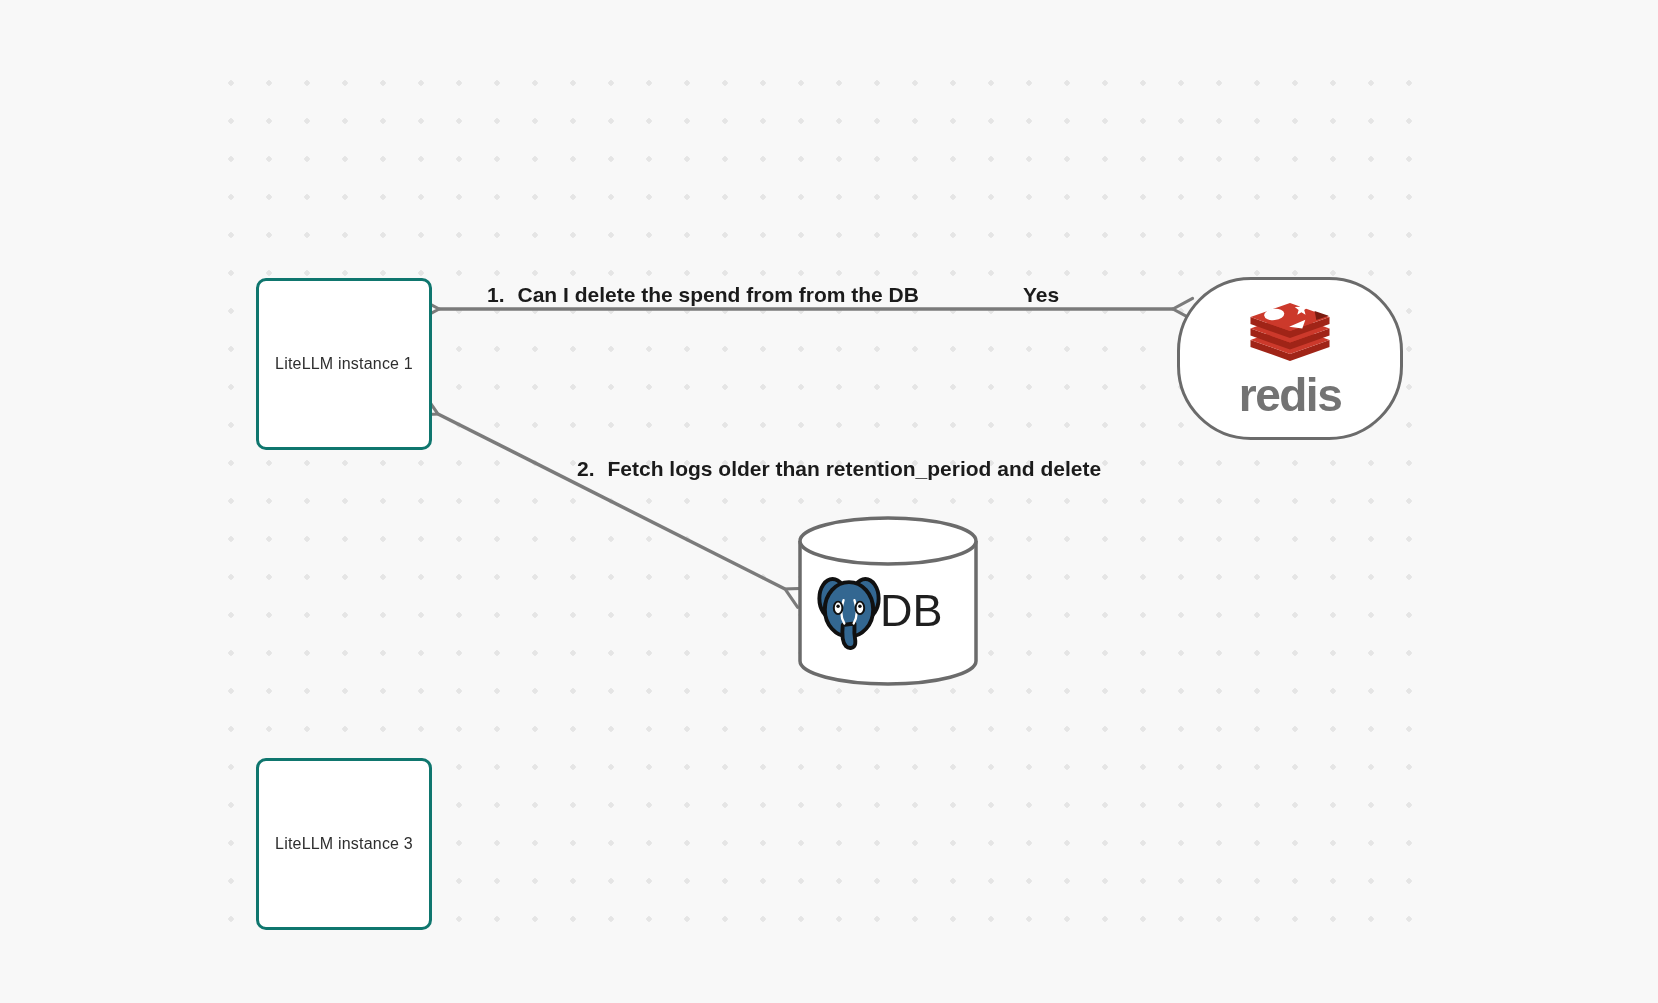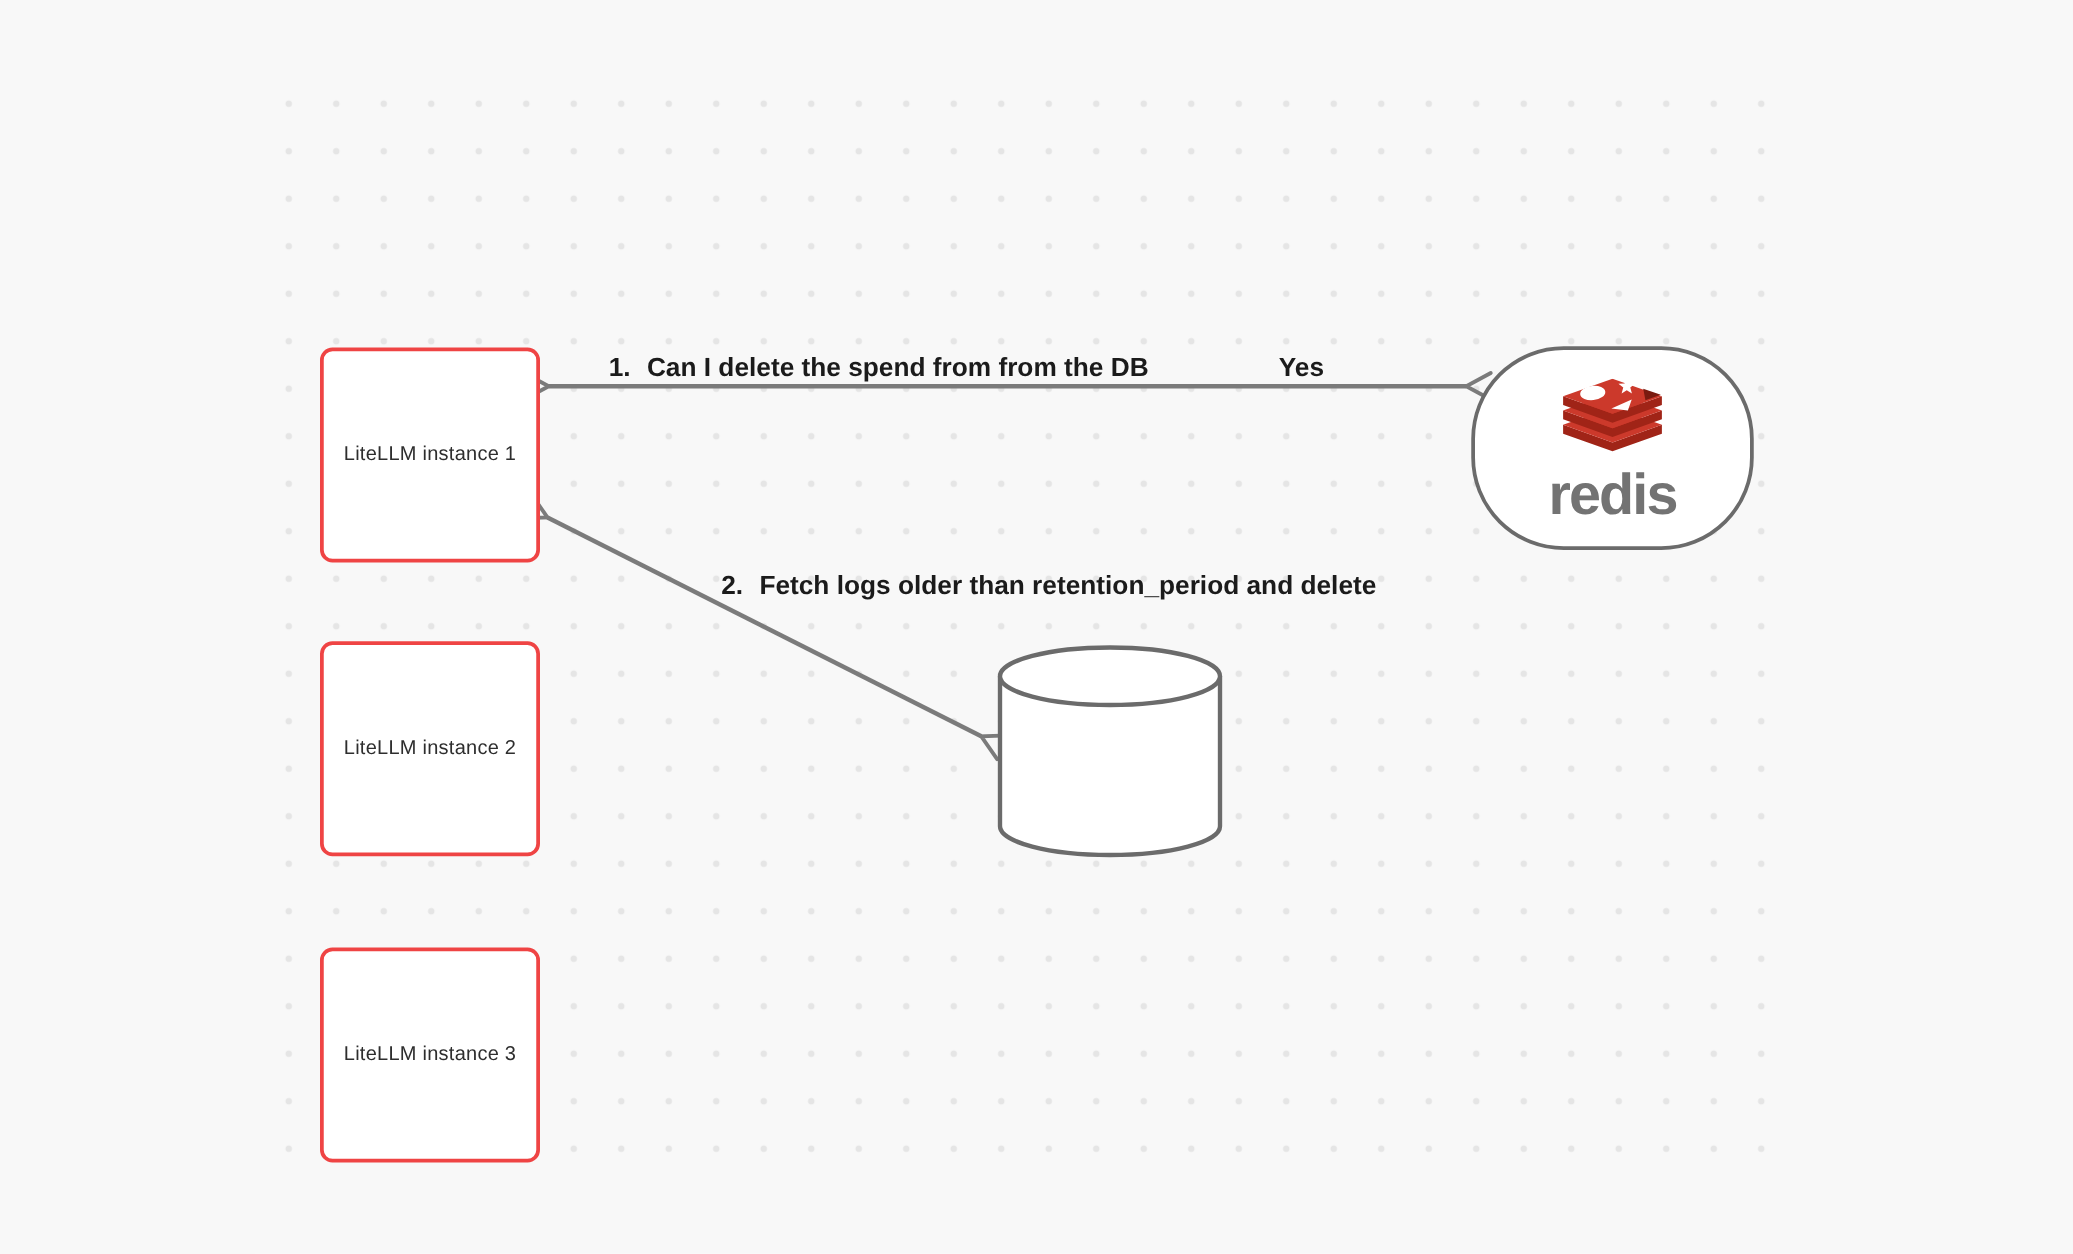--- a/index.html
+++ b/index.html
@@ -3,21 +3,21 @@
 <meta charset="utf-8">
 <style>
   html,body{margin:0;padding:0;}
   body{font-family:"Liberation Sans","DejaVu Sans",sans-serif;}
   .canvas{position:relative;width:1658px;height:1003px;background:#f8f8f8;overflow:hidden;}
   .dots{position:absolute;left:212px;top:64px;width:1216px;height:874px;
         background-image:radial-gradient(circle,#e5e5e5 2.5px,transparent 2.9px);
         background-size:38px 38px;}
   .arrow-layer{position:absolute;left:0;top:0;width:1658px;height:1003px;pointer-events:none;}
   .node-box{position:absolute;left:256px;width:176px;height:172px;background:#ffffff;
-        border:3px solid #ef4444;border-radius:10px;box-sizing:border-box;
+        border:3px solid #0f766e;border-radius:10px;box-sizing:border-box;
         display:flex;align-items:center;justify-content:center;}
   .node-box .box-label{font-size:16px;color:#2e2e2e;letter-spacing:0.2px;}
   .redis-node{position:absolute;left:1177px;top:277px;width:226px;height:163px;background:#ffffff;
         border:3.5px solid #6b6b6b;border-radius:74px;box-sizing:border-box;
         display:flex;flex-direction:column;align-items:center;justify-content:center;}
   .redis-wordmark{font-size:46px;font-weight:bold;color:#737373;letter-spacing:-1.5px;
         line-height:0.8;margin-top:2px;}
   .db-node{position:absolute;left:794px;top:512px;width:188px;height:178px;}
   .db-cyl{position:absolute;left:0;top:0;}
   .db-content{position:absolute;left:16px;top:58px;display:flex;align-items:center;}
@@ -40,23 +40,20 @@
         <path d="M8.5,1.2 L1.5,5 L8.5,8.8" fill="none" stroke="#7b7b7b" stroke-width="1.1" stroke-linecap="round"></path>
       </marker>
     </defs>
     <line x1="439" y1="309" x2="1173" y2="309" stroke="#7b7b7b" stroke-width="3.5" marker-start="url(#chev)" marker-end="url(#chev)"></line>
     <line x1="438" y1="414" x2="785" y2="589" stroke="#7b7b7b" stroke-width="3.5" marker-start="url(#chev)" marker-end="url(#chev)"></line>
   </svg>
 
   <div class="node-box" style="top:278px;">
     <span class="box-label">LiteLLM instance 1</span>
   </div>
-  <div class="node-box" style="top:513px;">
-    <span class="box-label">LiteLLM instance 2</span>
-  </div>
   <div class="node-box" style="top:758px;justify-content:center;">
     <span class="box-label">LiteLLM instance 3</span>
   </div>
 
   <div class="redis-node">
     <svg width="88" height="72" viewBox="0 0 100 82">
 
       <g transform="translate(0,26)">
         <path d="M5,16 L5,24 L50,40 L95,24 L95,16 L50,32 Z" fill="#a02417"></path>
         <path d="M50,0 L95,16 L50,32 L5,16 Z" fill="#cc392b"></path>
@@ -77,20 +74,37 @@
       </g>
     </svg>
     <div class="redis-wordmark">redis</div>
   </div>
 
   <div class="db-node">
     <svg class="db-cyl" width="188" height="178" viewBox="0 0 188 178">
       <path d="M6,29 L6,149 A88,23 0 0 0 182,149 L182,29" fill="#ffffff" stroke="#6b6b6b" stroke-width="3.5"></path>
       <ellipse cx="94" cy="29" rx="88" ry="23" fill="#ffffff" stroke="#6b6b6b" stroke-width="3.5"></ellipse>
     </svg>
+    <div class="db-content">
+      <svg width="78" height="82" viewBox="0 0 100 104">
+        <g fill="#336791" stroke="#101010" stroke-width="5" stroke-linejoin="round">
+          <ellipse cx="29" cy="36" rx="17" ry="25"></ellipse>
+          <ellipse cx="71" cy="36" rx="17" ry="25"></ellipse>
+          <ellipse cx="50" cy="50" rx="31" ry="35"></ellipse>
+          <path d="M42,70 C41,80 41,92 46,97 C50,101 57,100 58,94 C59,88 56,84 57,76 L57,68 Z"></path>
+        </g>
+        <path d="M43,38 C39,50 39,60 44,68" fill="none" stroke="#ffffff" stroke-width="3" stroke-linecap="round"></path>
+        <path d="M57,38 C61,50 61,60 56,68" fill="none" stroke="#ffffff" stroke-width="3" stroke-linecap="round"></path>
+        <ellipse cx="36" cy="48" rx="5.5" ry="8" fill="#ffffff" stroke="#101010" stroke-width="2.5"></ellipse>
+        <ellipse cx="64" cy="48" rx="5.5" ry="8" fill="#ffffff" stroke="#101010" stroke-width="2.5"></ellipse>
+        <circle cx="36" cy="46" r="2.2" fill="#101010"></circle>
+        <circle cx="64" cy="46" r="2.2" fill="#101010"></circle>
+      </svg>
+      <span class="db-label">DB</span>
+    </div>
   </div>
 
   <div class="edge-label edge-label-1">
     <span>1.</span>
     <span>Can I delete the spend from from the DB</span>
   </div>
   <div class="edge-label-yes">Yes</div>
   <div class="edge-label edge-label-2">
     <span>2.</span>
     <span>Fetch logs older than retention_period and delete</span>

